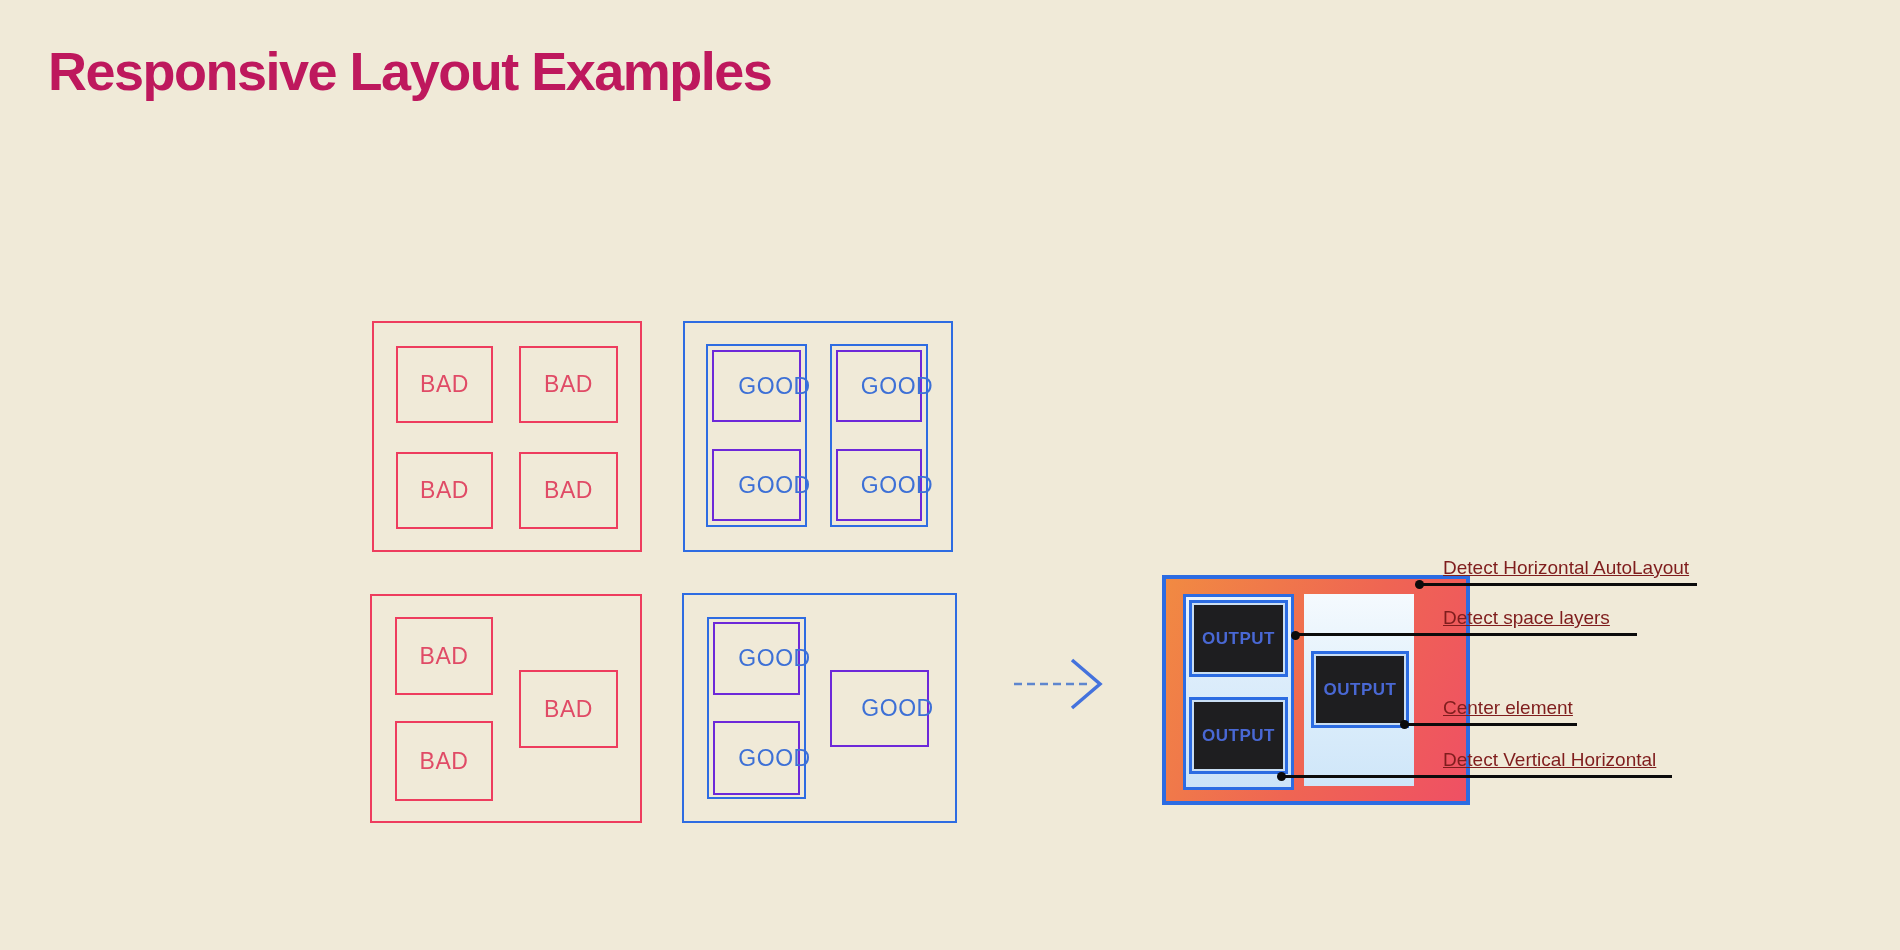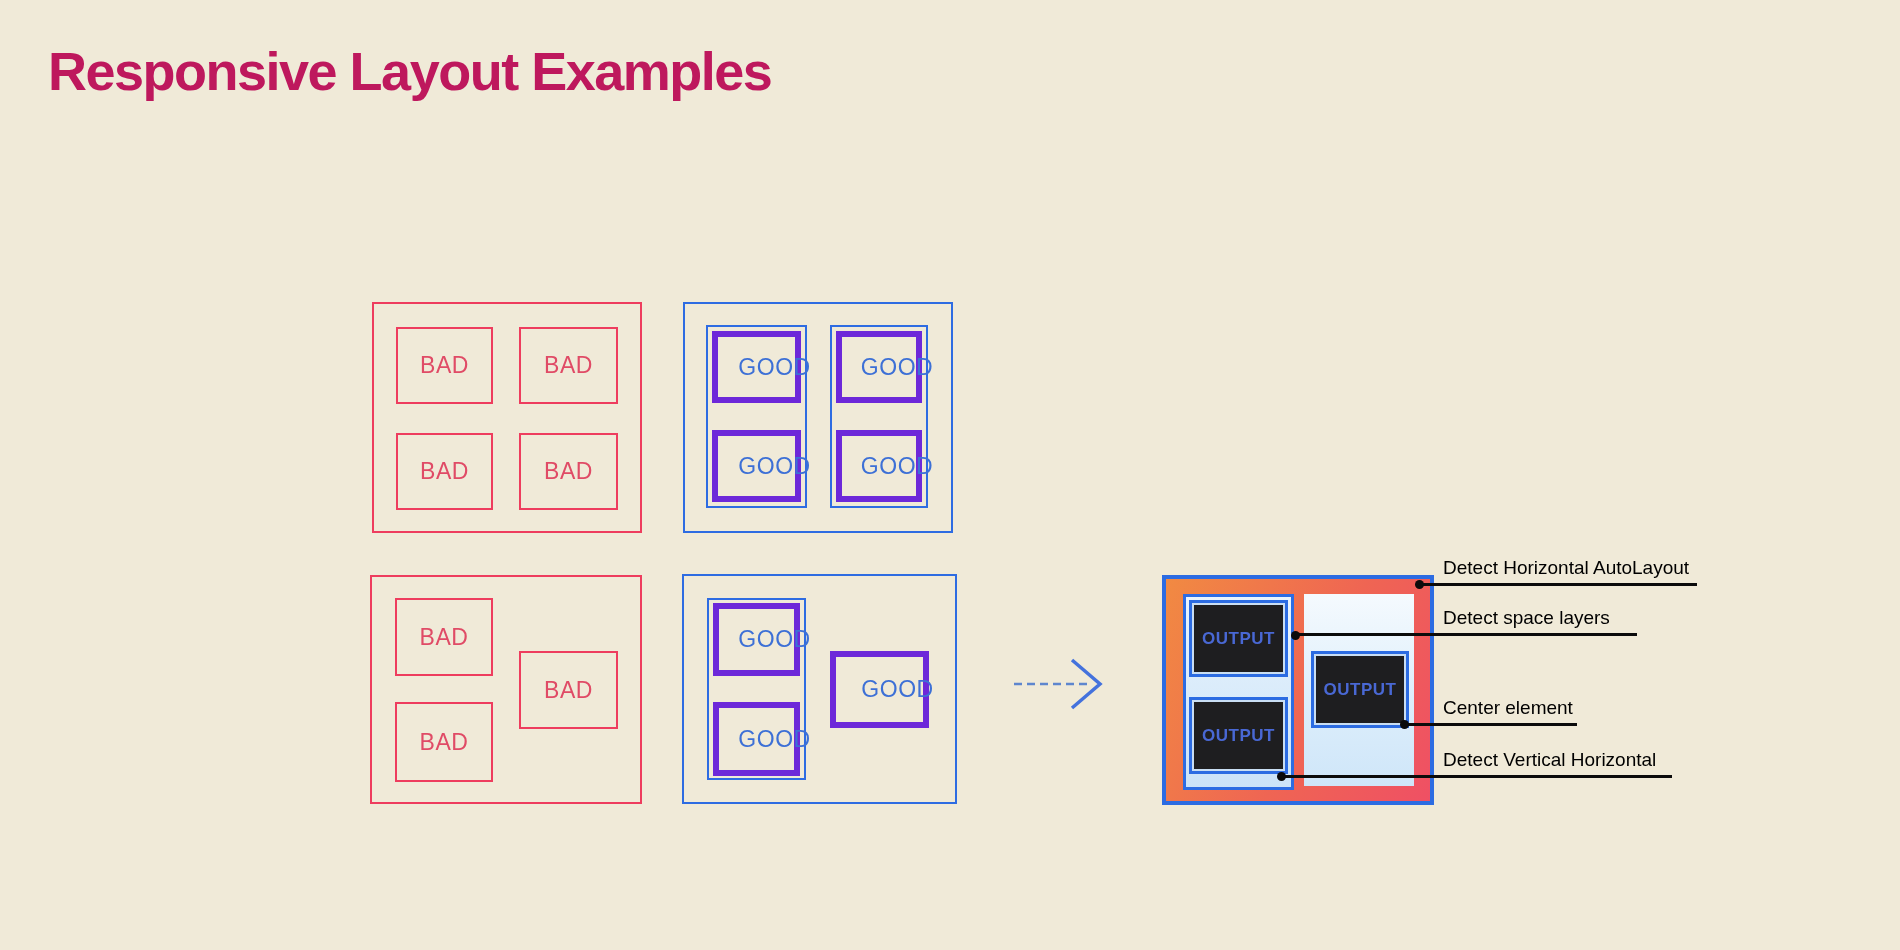--- a/index.html
+++ b/index.html
@@ -4,27 +4,27 @@
 <style>
   * { margin:0; padding:0; box-sizing:border-box; }
   html,body { width:1900px; height:950px; }
   body { font-family:"Liberation Sans", sans-serif; }
   .canvas { position:relative; width:1900px; height:950px; background:#f0ead8; overflow:hidden; }
 
   .title { position:absolute; left:48px; top:40px; font-size:54px; font-weight:bold;
            letter-spacing:-1.5px; color:#be185d; line-height:1.15; }
 
   
-  .frame { position:absolute; }
+  .frame { position:absolute;margin-top:19px; }
   .frame.red  { border:2px solid #ee3d5e; }
   .frame.blue { border:2px solid #2e6ce2; }
   .cell { position:absolute; display:flex; align-items:center; justify-content:center;
           font-size:23px; letter-spacing:0.5px; }
   .cell.red  { border:2px solid #ee3d5e; color:#e04b66; }
-  .cell.blue { border:6px solid #6d28d9; color:#3d70d6;padding-left:36px; }
+  .cell.blue { border:2px solid #6d28d9; color:#3d70d6;padding-left:36px; }
   .wrap { position:absolute; border:2px solid #2e6ce2; }
 
   
   .frame-a { left:372px; top:302px; width:270px; height:231px; }
   .a1 { left:22px;  top:23px;  width:97px; height:77px; }
   .a2 { left:145px; top:23px;  width:99px; height:77px; }
   .a3 { left:22px;  top:129px; width:97px; height:77px; }
   .a4 { left:145px; top:129px; width:99px; height:77px; }
 
   
@@ -52,39 +52,39 @@
   
   .desc { position:absolute; left:1090px; top:310px; width:500px; font-size:23px;
           line-height:29px; color:#1b1b1b; white-space:pre-line; }
   .desc p + p { margin-top:30px; }
   .desc b { font-weight:bold; }
 
   
   .arrow-svg { position:absolute; left:1010px; top:653px; }
 
   
-  .out-frame { position:absolute; left:1162px; top:575px; width:272px; height:230px;
+  .out-frame { position:absolute; left:1162px; top:575px; width:308px; height:230px;
                border:4px solid #2c6ce2;
                background:linear-gradient(115deg, #f18a42 0%, #ef6553 55%, #ef5064 100%); }
   .out-wrap { position:absolute; left:17px; top:15px; width:111px; height:196px;
               border:3px solid #2c6ce2; padding:3px;
               background:linear-gradient(180deg,#e9f4fd 0%, #cbe3f8 100%);
               display:flex; flex-direction:column; gap:20px; }
   .out-box { height:77px; flex:none; border:3px solid #2c6ce2; background:#1e1e20;
              box-shadow:inset 0 0 0 2px #c9def3;
              display:flex; align-items:center; justify-content:center;
              color:#4968d4; font-size:17px; font-weight:bold; letter-spacing:0.5px; }
   .out-panel { position:absolute; left:138px; top:15px; width:110px; height:192px;
                background:linear-gradient(180deg,#f5fafe 0%, #ddeefb 55%, #cfe6f9 100%); }
   .out-center-box { position:absolute; left:7px; top:57px; width:98px; height:77px; }
 
   
   .cl  { position:absolute; height:3px; background:#0b0b0b; }
   .dot { position:absolute; width:9px; height:9px; border-radius:50%; background:#0b0b0b; }
-  .clabel { position:absolute; font-size:19px; color:#000000; white-space:nowrap; }
+  .clabel { position:absolute; font-size:19px; color:#7f1d1d; white-space:nowrap;text-decoration:underline; }
   .cl-1 { left:1420px; top:583px; width:277px; }
   .cl-2 { left:1296px; top:633px; width:341px; }
   .cl-3 { left:1407px; top:723px; width:170px; }
   .cl-4 { left:1283px; top:775px; width:389px; }
   .dot-1 { left:1415px; top:580px; }
   .dot-2 { left:1291px; top:631px; }
   .dot-3 { left:1400px; top:720px; }
   .dot-4 { left:1277px; top:772px; }
   .clabel-1 { left:1443px; top:557px; }
   .clabel-2 { left:1443px; top:607px; }

